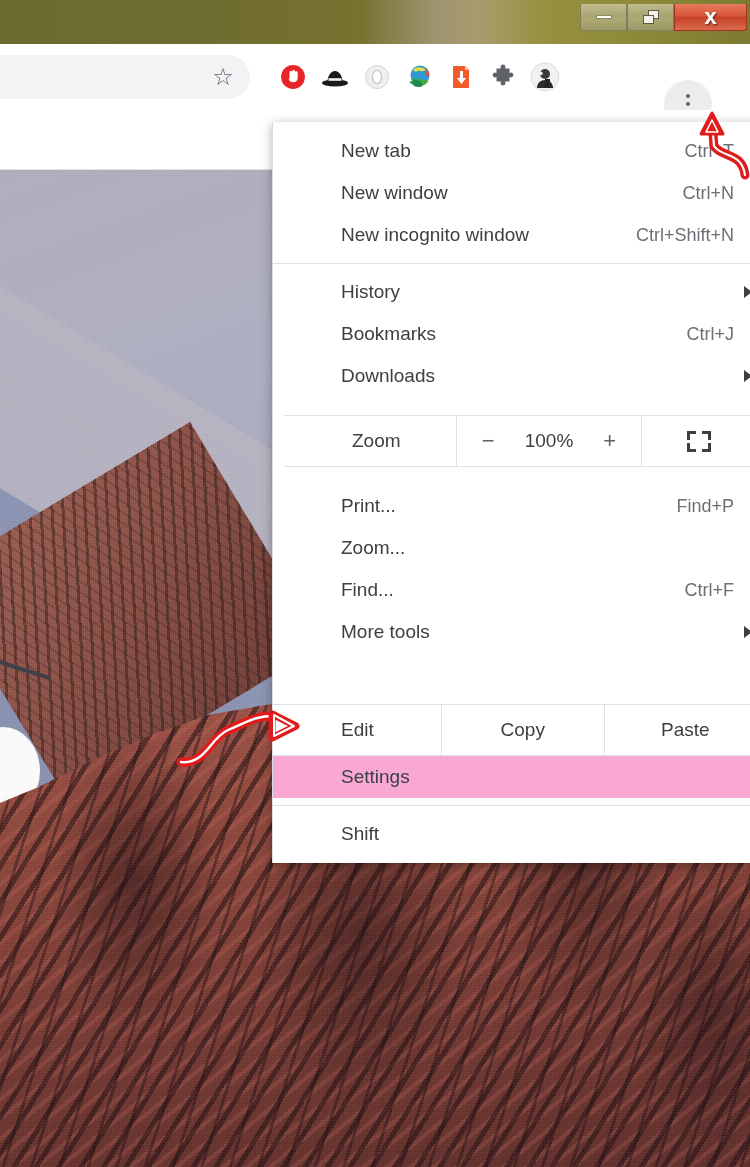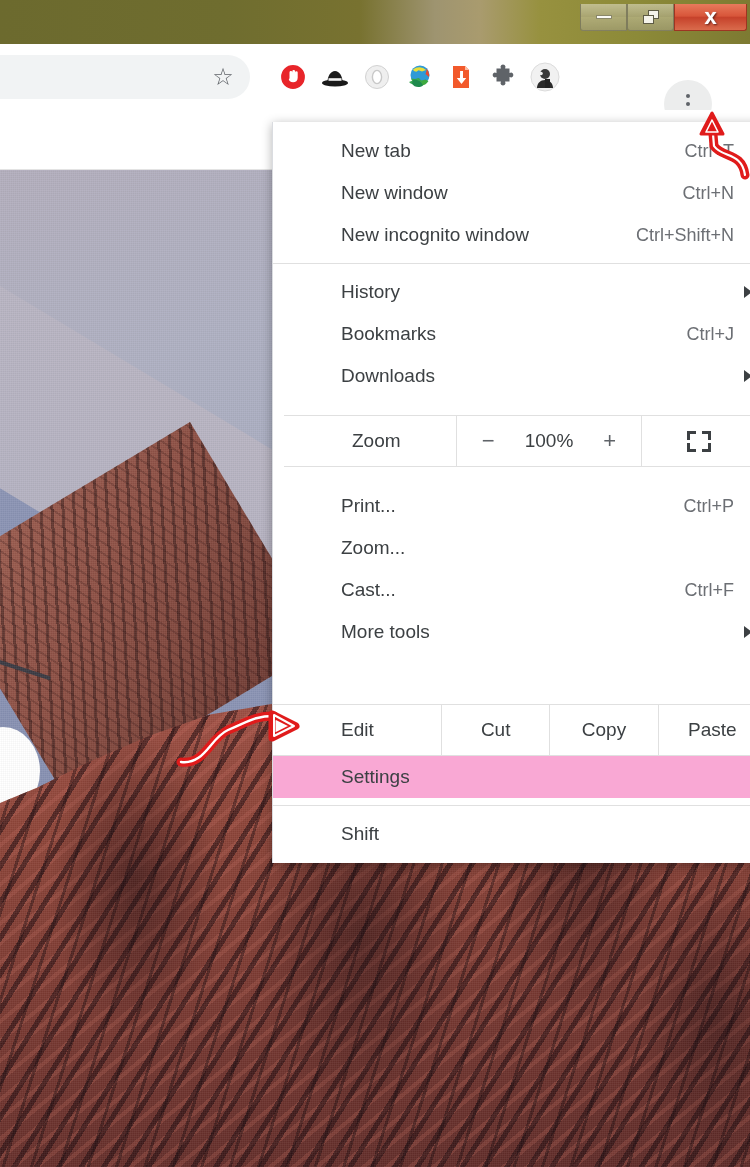--- a/index.html
+++ b/index.html
@@ -447,39 +447,38 @@
             <i class="bl"></i>
             <i class="br"></i>
         </span>
       </div>
     </div>
 
     <div style="height:7px"></div>
 
     <div class="mi">
       <span class="label">Print...</span>
-      <span class="accel">Ctrl+P</span>
+      <span class="accel">Find+P</span>
     </div>
     <div class="mi">
       <span class="label">Zoom...</span>
     </div>
     <div class="mi">
-      <span class="label">Cast...</span>
+      <span class="label">Find...</span>
       <span class="accel">Ctrl+F</span>
     </div>
     <div class="mi">
       <span class="label">More tools</span>
       <span class="arrow"></span>
     </div>
 
     <div style="height:7px"></div>
 
     <div class="edit-row">
       <div class="cell first">Edit</div>
-      <div class="cell op">Cut</div>
       <div class="cell op">Copy</div>
       <div class="cell op">Paste</div>
     </div>
 
     <div class="mi sel">
       <span class="label">Settings</span>
     </div>
 
     <div class="sep"></div>
 

